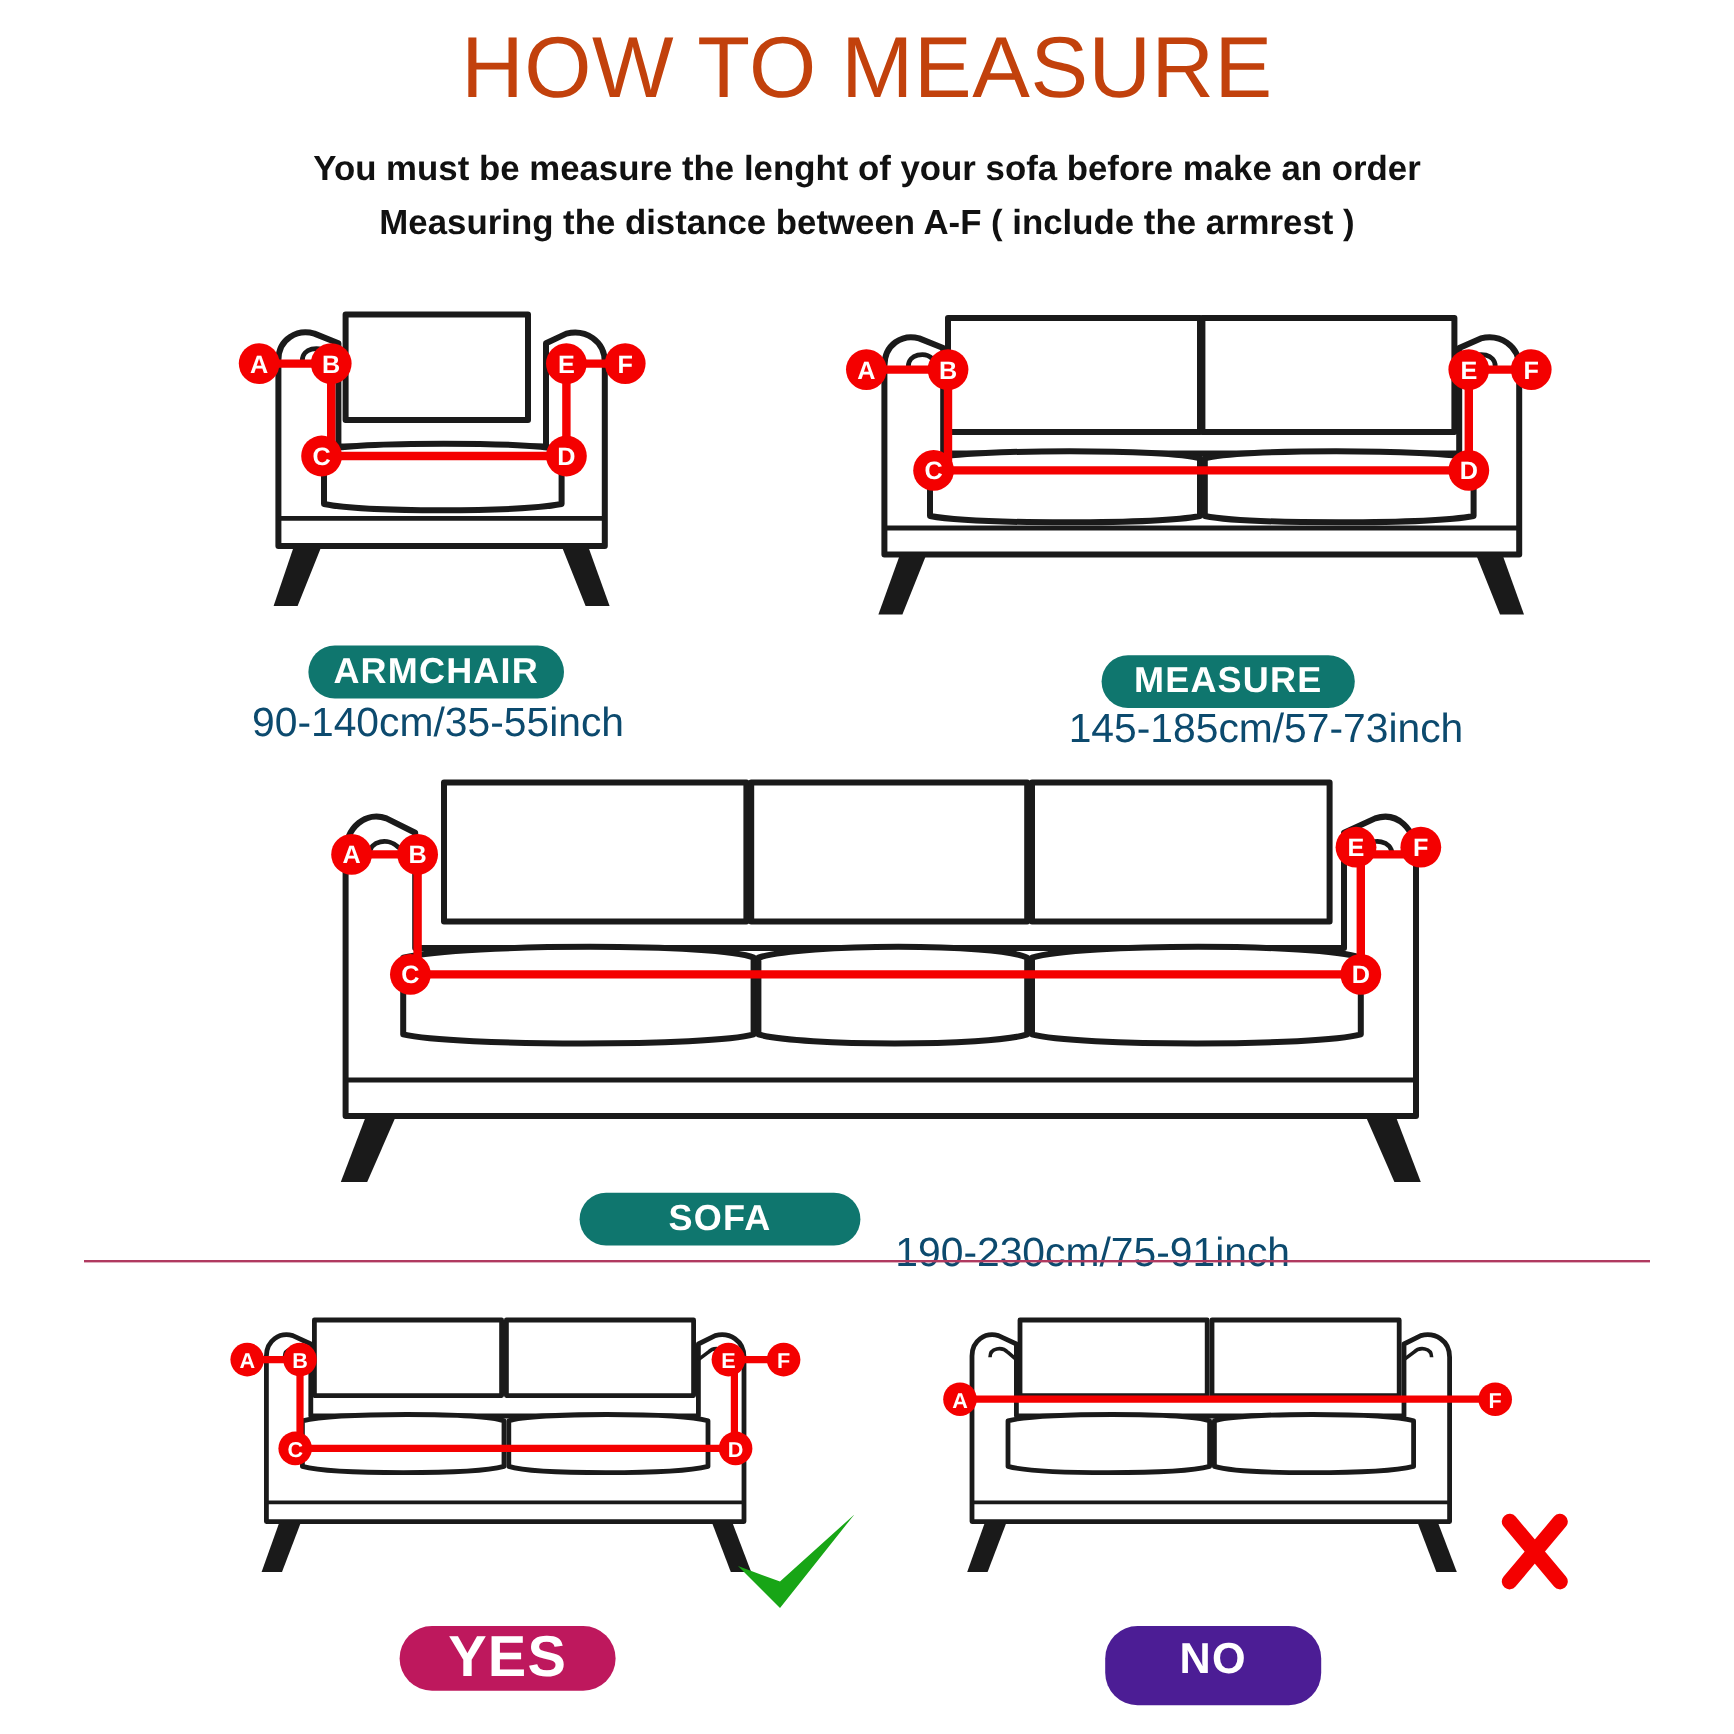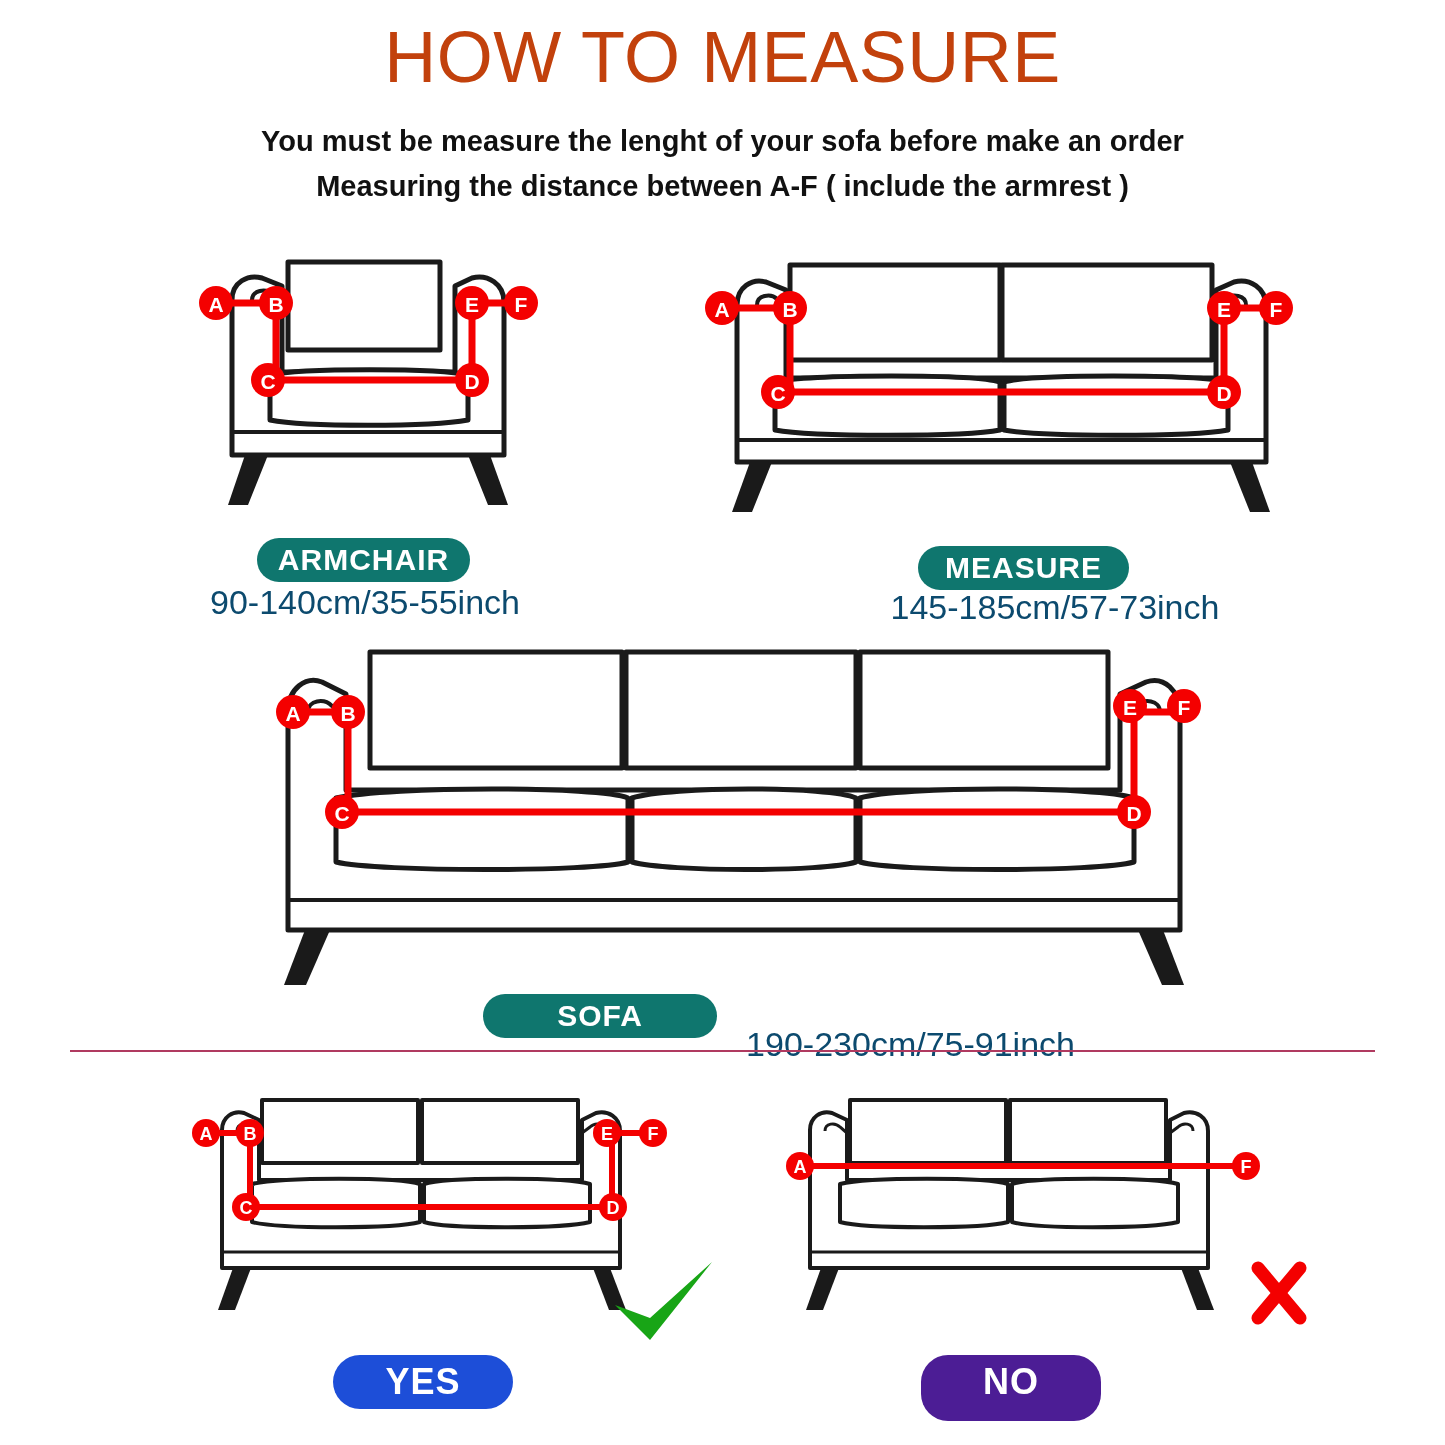--- a/index.html
+++ b/index.html
@@ -18,21 +18,21 @@
   }
   .sub2{
     position:absolute;top:170px;left:0;width:100%;text-align:center;
     color:#111;font-size:29px;font-weight:bold;
   }
   .pill{
     position:absolute;background:#0f766e;color:#ffffff;border-radius:22px;
     font-size:30px;font-weight:bold;text-align:center;line-height:44px;height:44px;
     letter-spacing:1px;
   }
-  .pill.green{background:#1d4ed8;font-size:36px;height:54px;line-height:54px;border-radius:27px;}
+  .pill.green{background:#be185d;font-size:48px;height:54px;line-height:54px;border-radius:27px;}
   .pill.red{background:#4c1d95;font-size:36px;height:66px;line-height:54px;border-radius:27px;}
   .dim{
     position:absolute;color:#0c4a6e;font-size:34px;font-weight:normal;text-align:center;
     white-space:nowrap;
   }
   .divider{
     position:absolute;left:70px;top:1050px;width:1305px;height:2px;background:#b03a60;
   }
   svg{position:absolute;left:0;top:0;}
   .label-letter{

